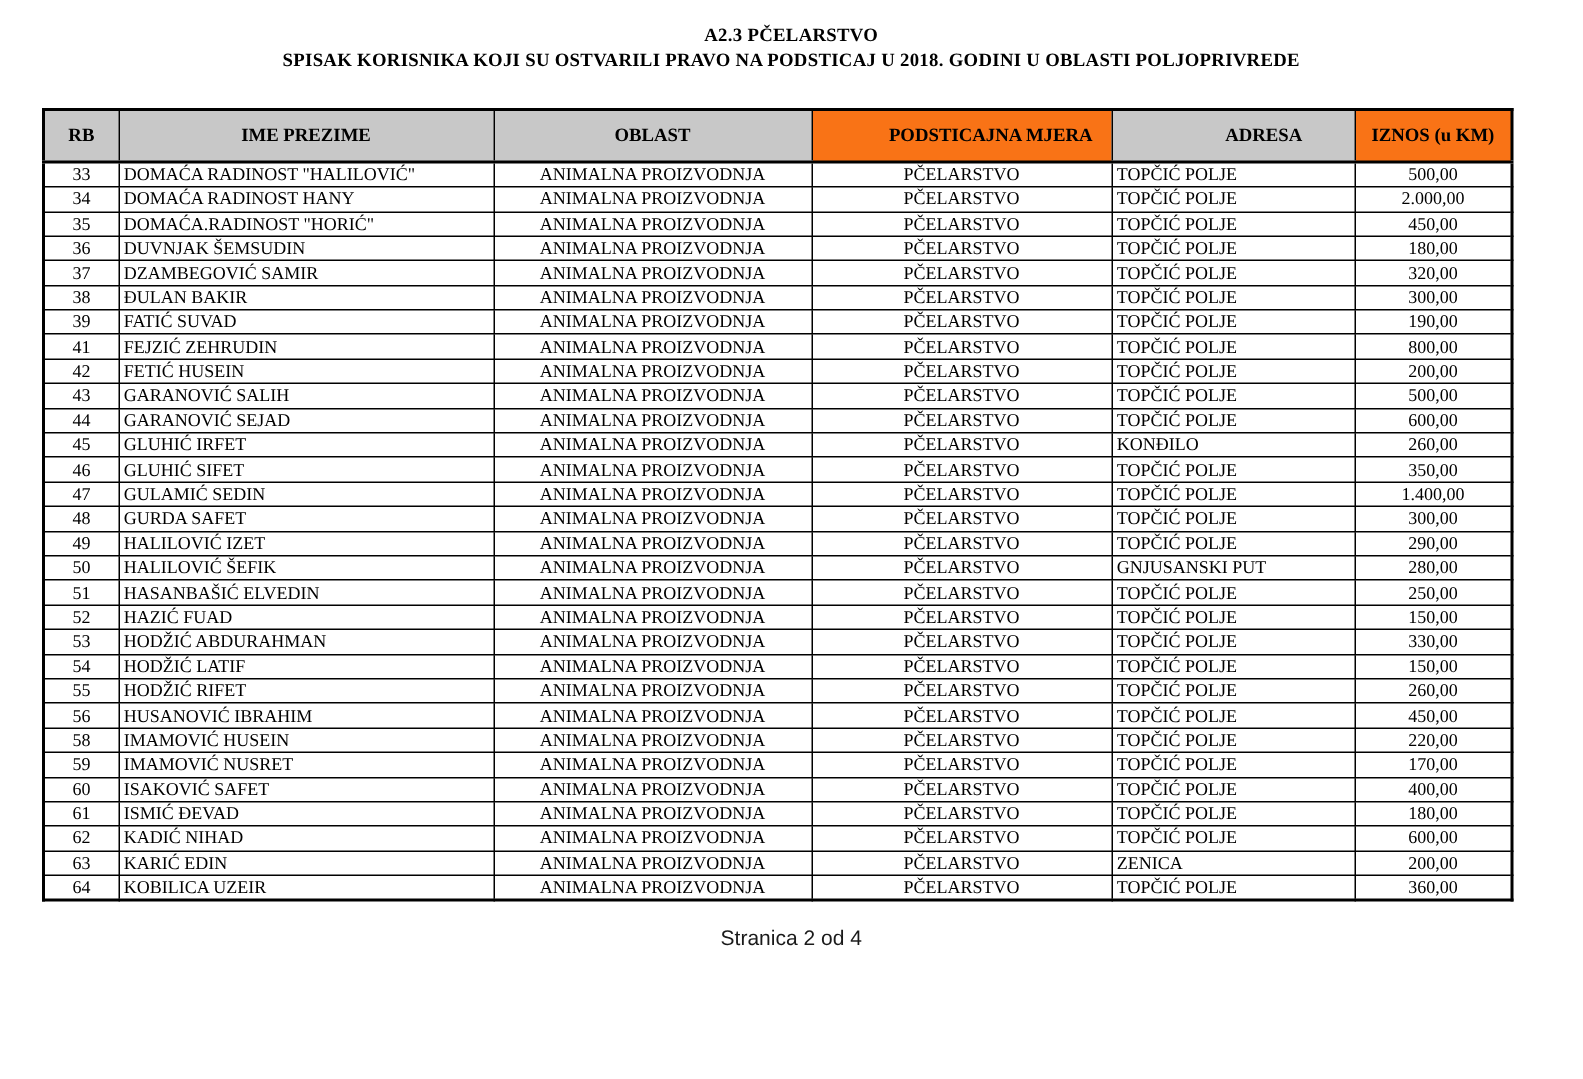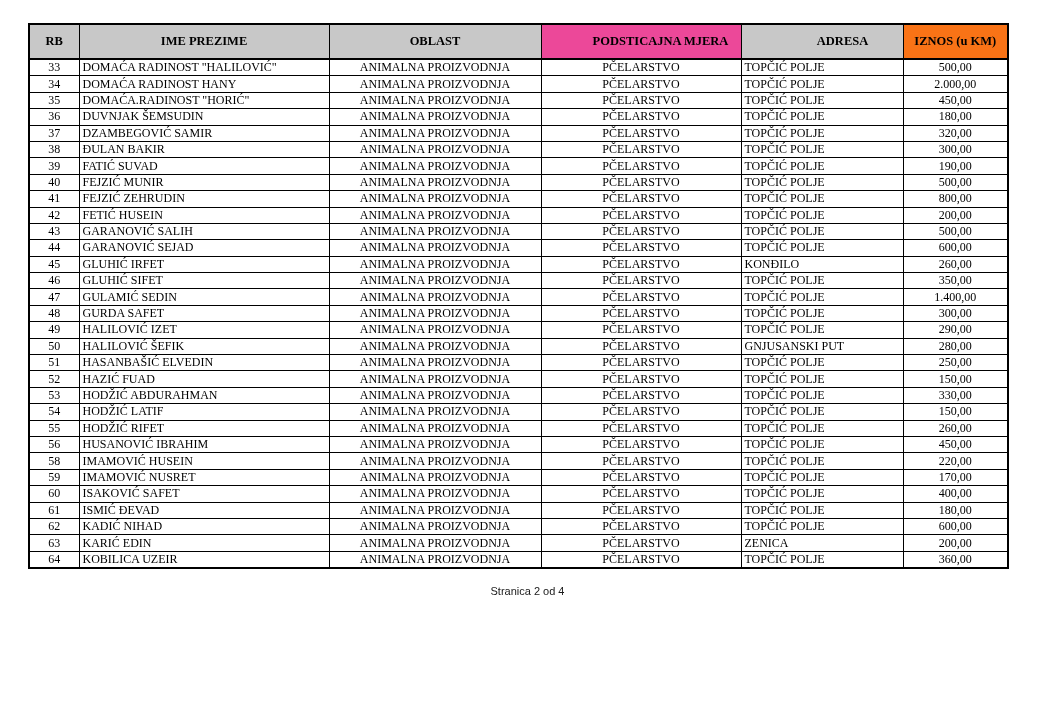--- a/index.html
+++ b/index.html
@@ -55,44 +55,48 @@
   .doc-table tbody td:nth-child(1) { text-align: center; }
   .doc-table tbody td:nth-child(2) { text-align: left; padding-left: 3px; }
   .doc-table tbody td:nth-child(3) { text-align: center; }
   .doc-table tbody td:nth-child(4) { text-align: center; }
   .doc-table tbody td:nth-child(5) { text-align: left; padding-left: 3px; }
   .doc-table tbody td:nth-child(6) { text-align: center; margin-top: 20px; }
   .footer {
     margin-top: 16px;
     text-align: center;
     font-family: "Liberation Sans", sans-serif;
-    font-size: 11px;
+    font-size: 14px;
     color: #1a1a1a;
   }
 </style>
 </head>
 <body>
 
 <div class="page">
+  <div class="title-block">
+    <div>A2.3 PČELARSTVO</div>
+    <div>SPISAK KORISNIKA KOJI SU OSTVARILI PRAVO NA PODSTICAJ U 2018. GODINI U OBLASTI POLJOPRIVREDE</div>
+  </div>
 
   <table class="doc-table" style="border-color: rgb(0, 0, 0);">
     <colgroup>
         <col style="width: 50px;">
         <col style="width: 250px;">
         <col style="width: 212px;">
         <col style="width: 200px;">
         <col style="width: 162px;">
         <col style="width: 105px;">
       </colgroup>
     <thead>
       <tr>
           <th style="background: rgb(200, 200, 200);">RB</th>
           <th style="background: rgb(200, 200, 200); margin-top: 48px;">IME PREZIME</th>
           <th style="background: rgb(200, 200, 200);">OBLAST</th>
-          <th style="background: #ec4899; padding-left: 40px;">PODSTICAJNA MJERA</th>
+          <th style="background: #f97316; padding-left: 40px;">PODSTICAJNA MJERA</th>
           <th style="background: rgb(200, 200, 200); padding-left: 42px;">ADRESA</th>
           <th style="background: #f97316;">IZNOS (u KM)</th>
         </tr>
     </thead>
     <tbody>
         <tr>
           <td>33</td>
           <td>DOMAĆA RADINOST "HALILOVIĆ"</td>
           <td>ANIMALNA PROIZVODNJA</td>
           <td>PČELARSTVO</td>
@@ -139,28 +143,20 @@
           <td>TOPČIĆ POLJE</td>
           <td>300,00</td>
         </tr>
         <tr>
           <td>39</td>
           <td>FATIĆ SUVAD</td>
           <td>ANIMALNA PROIZVODNJA</td>
           <td>PČELARSTVO</td>
           <td>TOPČIĆ POLJE</td>
           <td>190,00</td>
-        </tr>
-        <tr>
-          <td>40</td>
-          <td>FEJZIĆ MUNIR</td>
-          <td>ANIMALNA PROIZVODNJA</td>
-          <td>PČELARSTVO</td>
-          <td>TOPČIĆ POLJE</td>
-          <td>500,00</td>
         </tr>
         <tr>
           <td>41</td>
           <td>FEJZIĆ ZEHRUDIN</td>
           <td>ANIMALNA PROIZVODNJA</td>
           <td>PČELARSTVO</td>
           <td>TOPČIĆ POLJE</td>
           <td>800,00</td>
         </tr>
         <tr>

